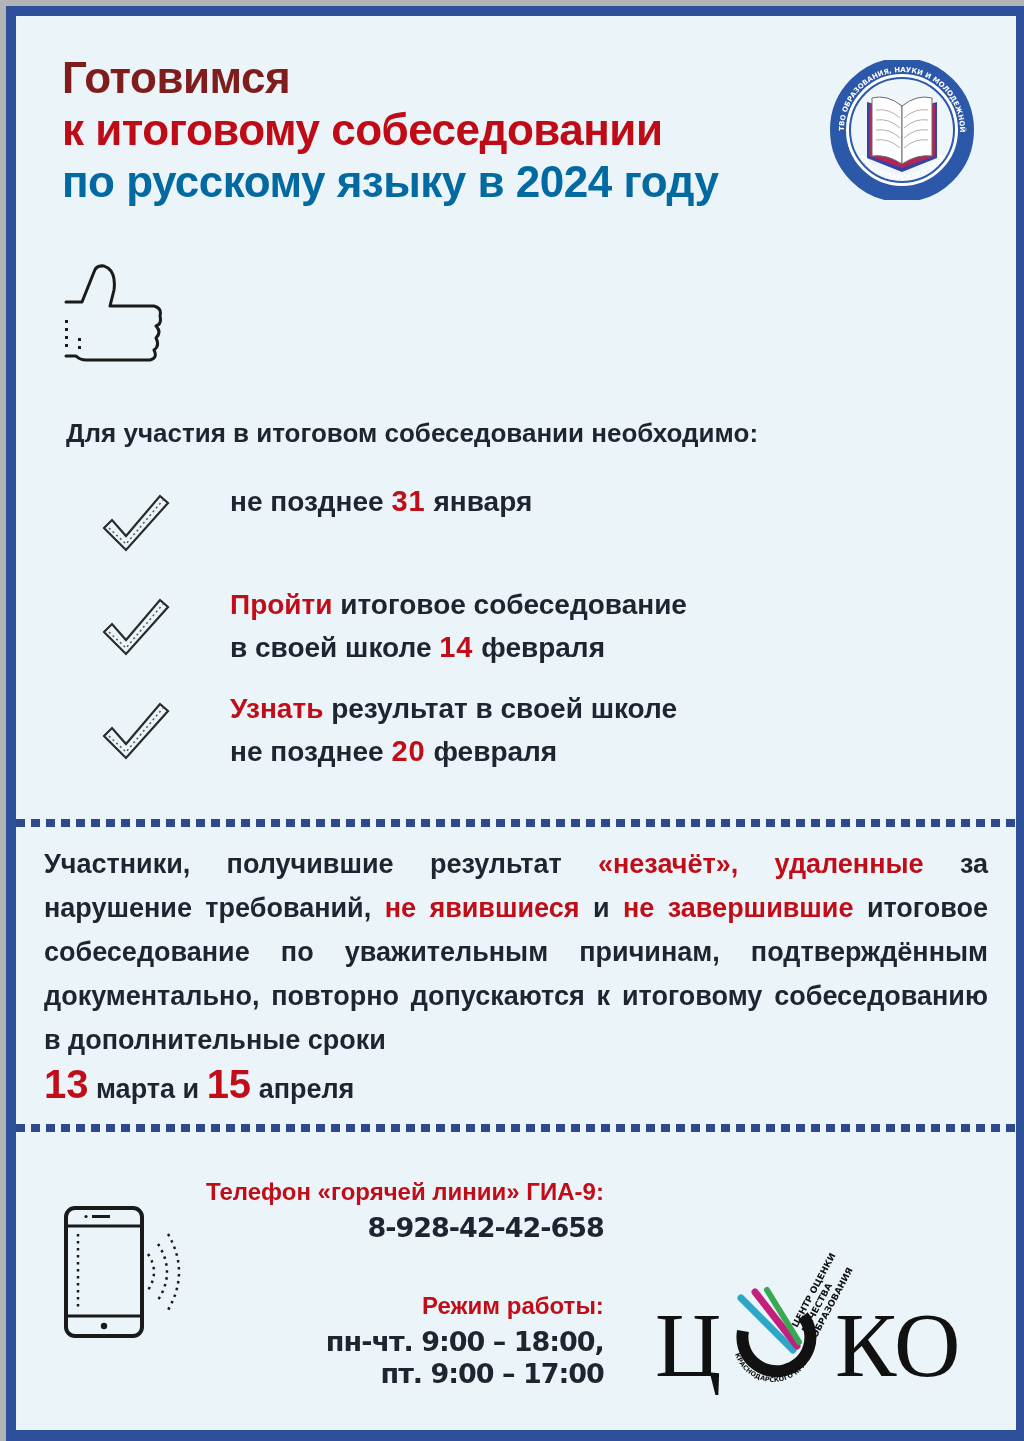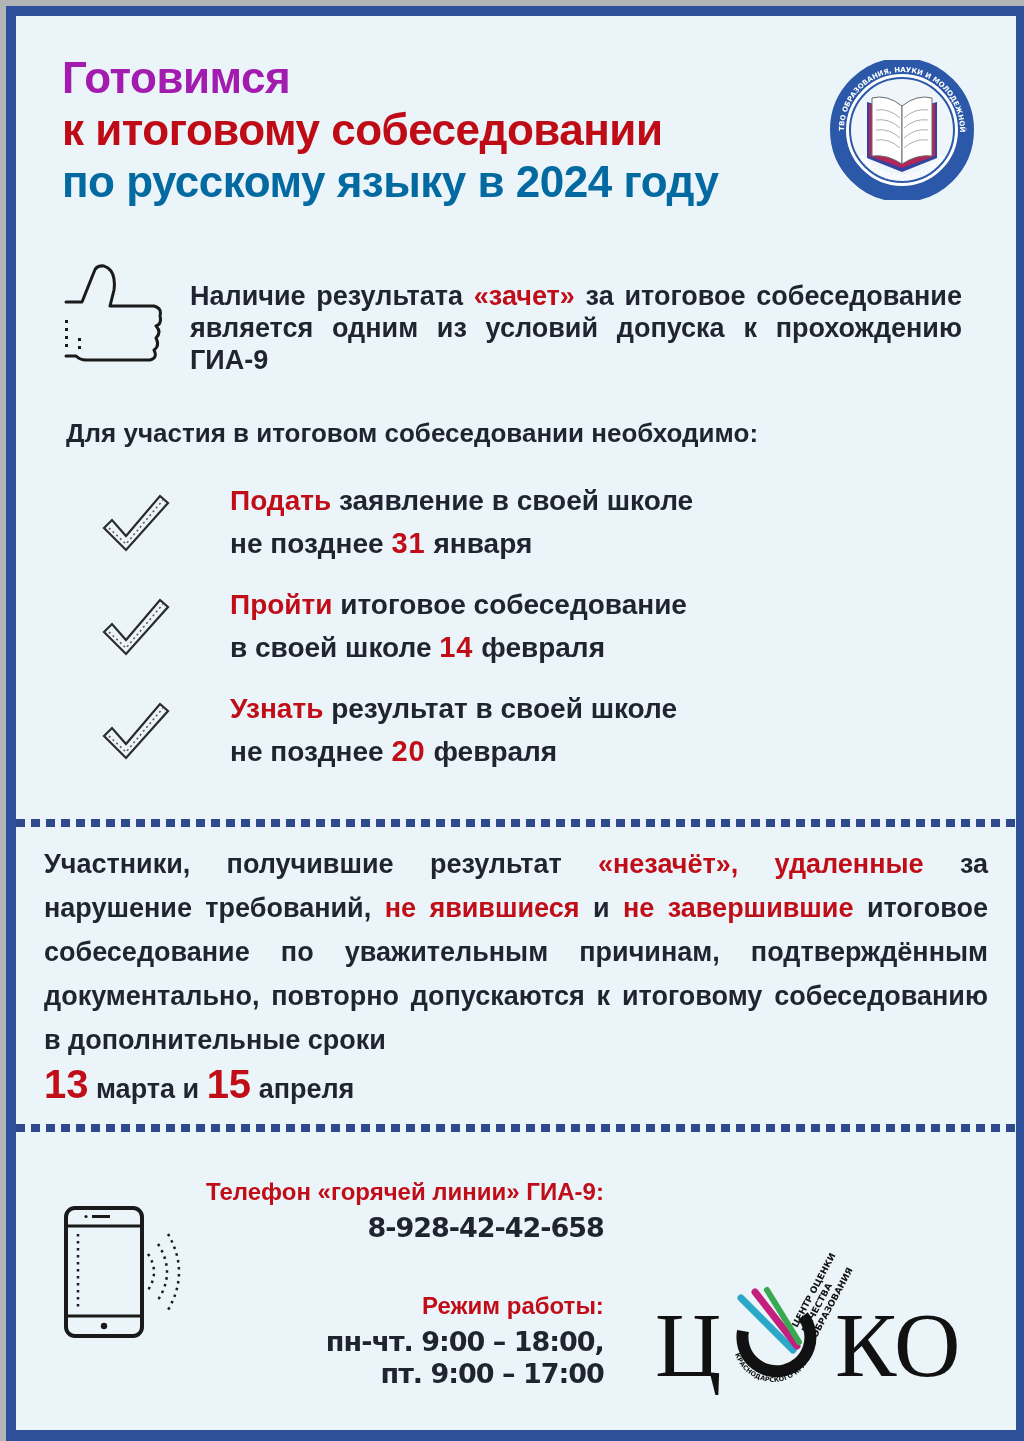--- a/index.html
+++ b/index.html
@@ -11,21 +11,21 @@
     }
     .frame {
       position: absolute; left: 6px; top: 6px; width: 1018px; height: 1435px;
       background: #2e4f99; box-sizing: border-box;
     }
     .page {
       position: absolute; left: 16px; top: 16px; width: 1000px; height: 1414px;
       background: #ebf4f8; box-sizing: border-box; right: 0;
     }
     .title { position: absolute; left: 62px; top: 52px; font-weight: bold; font-size: 44px; line-height: 52px; letter-spacing: -0.5px; }
-    .title .l1 { color: #a21caf; }
+    .title .l1 { color: #7f1d1d; }
     .title .l2 { color: #bf0b16; }
     .title .l3 { color: #0369a1; }
     .red { color: #c10d18; }
     .logo-min { position: absolute; left: 822px; top: 60px; width: 160px; height: 140px; }
     .thumb { position: absolute; left: 64px; top: 260px; width: 100px; height: 110px; }
     .intro {
       position: absolute; left: 190px; top: 280px; width: 772px;
       font-weight: bold; font-size: 27px; line-height: 32px; text-align: justify;
       text-align-last: left; color: #1f2430;
     }
@@ -103,35 +103,31 @@
     <g fill="#1a1a1a">
       <rect x="1" y="60" width="3" height="3"></rect>
         <rect x="1" y="68" width="3" height="3"></rect>
         <rect x="1" y="76" width="3" height="3"></rect>
         <rect x="1" y="84" width="3" height="3"></rect>
       <rect x="14" y="78" width="3" height="3"></rect>
         <rect x="14" y="86" width="3" height="3"></rect>
     </g>
   </svg>
 
-  <div class="intro" style="left:174px;top:264px;">
-    <span>Наличие результата </span><span class="red">«зачет»</span><span> за итоговое собеседование является одним из условий допуска к прохождению ГИА-9</span>
-  </div>
 
   <div class="need" style="left:50px;top:402px;">Для участия в итоговом собеседовании необходимо:</div>
 
   <div class="steps" style="left:84px;top:464px;">
 
     <div class="step">
       <svg class="check" viewBox="0 0 70 70">
         <path d="M4,40 L12,32 L26,48 L60,8 L68,15 L26,62 Z" fill="none" stroke="#2a2a2a" stroke-width="2.2" stroke-linejoin="miter"></path>
         <path d="M9,40 L26,56 L63,12" fill="none" stroke="#555" stroke-width="1.5" stroke-dasharray="2 3"></path>
       </svg>
       <div class="txt" style="left:130px;">
-        <div><span class="red">Подать</span><span> заявление в своей школе</span></div>
         <div><span>не позднее </span><span class="big">31</span><span> января</span></div>
       </div>
     </div>
 
     <div class="step">
       <svg class="check" viewBox="0 0 70 70">
         <path d="M4,40 L12,32 L26,48 L60,8 L68,15 L26,62 Z" fill="none" stroke="#2a2a2a" stroke-width="2.2" stroke-linejoin="miter"></path>
         <path d="M9,40 L26,56 L63,12" fill="none" stroke="#555" stroke-width="1.5" stroke-dasharray="2 3"></path>
       </svg>
       <div class="txt" style="left:130px;">

